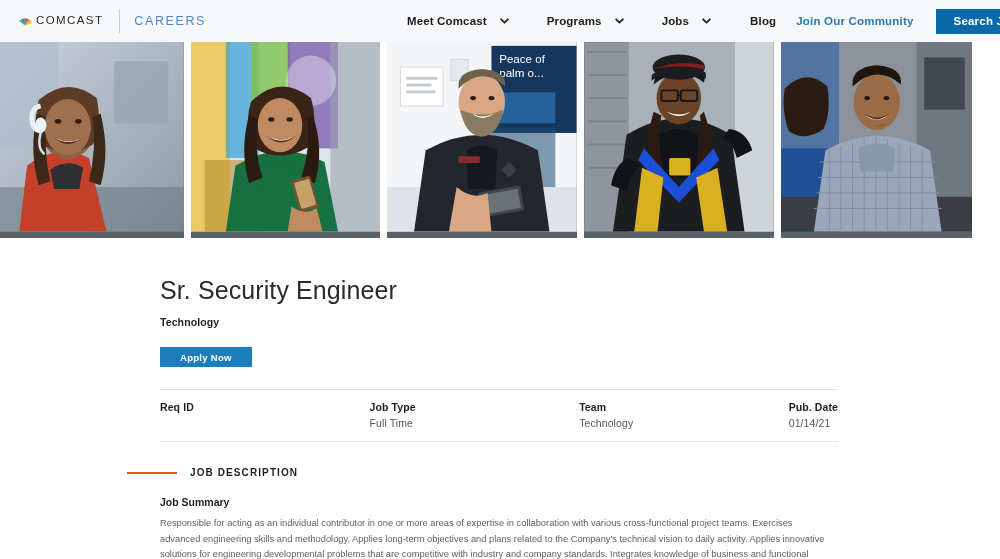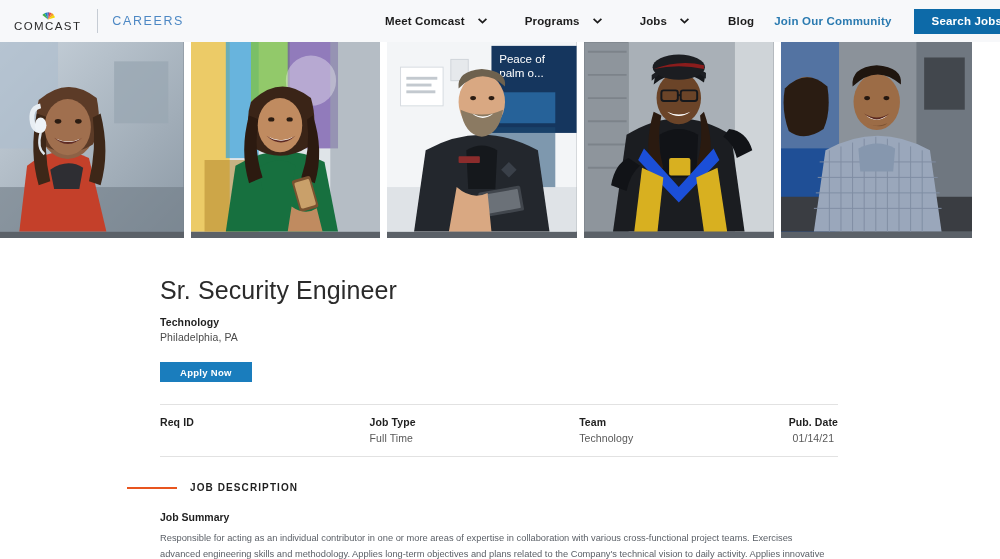--- a/index.html
+++ b/index.html
@@ -17,21 +17,21 @@
   .header {
     position: relative;
     height: 42px;
     background: #f7f8fa;
     display: flex;
     align-items: center;
     padding: 0 14px 0 14px;
   }
   .brand { display: flex; align-items: center; gap: 0; }
   .brand-logo {
-    display: flex; flex-direction: column; align-items: center;
+    display: flex; align-items: center;
     line-height: 1;
   }
   .peacock { width: 22px; height: 11px; display:block; margin-bottom: 1px; }
   .brand-wordmark {
     font-size: 11.5px; letter-spacing: 1.4px; color: #2a2a2a;
     font-weight: 400;
   }
   .brand-sep {
     width: 1px; height: 24px; background: #c6ccd4; margin: 0 14px 0 16px;
   }
@@ -100,21 +100,21 @@
 
   .meta {
     margin-top: 22px;
     border-top: 1px solid #e2e2e2;
     border-bottom: 1px solid #e2e2e2;
     padding: 11px 0 12px 0;
     display: flex;
     width: 678px;
   }
   .meta-col { flex: 1 1 0; }
-  .meta-col.last { text-align: center; flex: 0 0 auto; margin-left: auto; }
+  .meta-col.last { text-align: left; flex: 0 0 auto; margin-left: auto; }
   .meta-label {
     font-size: 10.5px; font-weight: 700; color: #1f1f1f; letter-spacing:.1px;
   }
   .meta-value {
     font-size: 10.5px; font-weight: 400; color: #585858; margin-top: 4px; letter-spacing:.1px;
   }
 
   .section-head {
     margin-top: 25px; display: flex; align-items: center;
     margin-left: -33px;
@@ -353,21 +353,20 @@
         <path d="M88 84 q11 5 22 0 q-6 6 -22 0 z" fill="#7b5233"></path>
       </svg>
     </div>
   </div>
 
   <div class="main">
     <div class="container">
 
       <h1 class="job-title">Sr. Security Engineer</h1>
       <div class="job-dept">Technology</div>
-      <div class="job-loc">Philadelphia, PA</div>
 
       <button class="btn btn-apply">Apply Now</button>
 
       <div class="meta">
         <div class="meta-col">
           <div class="meta-label">Req ID</div>
         </div>
         <div class="meta-col">
           <div class="meta-label">Job Type</div>
           <div class="meta-value">Full Time</div>

